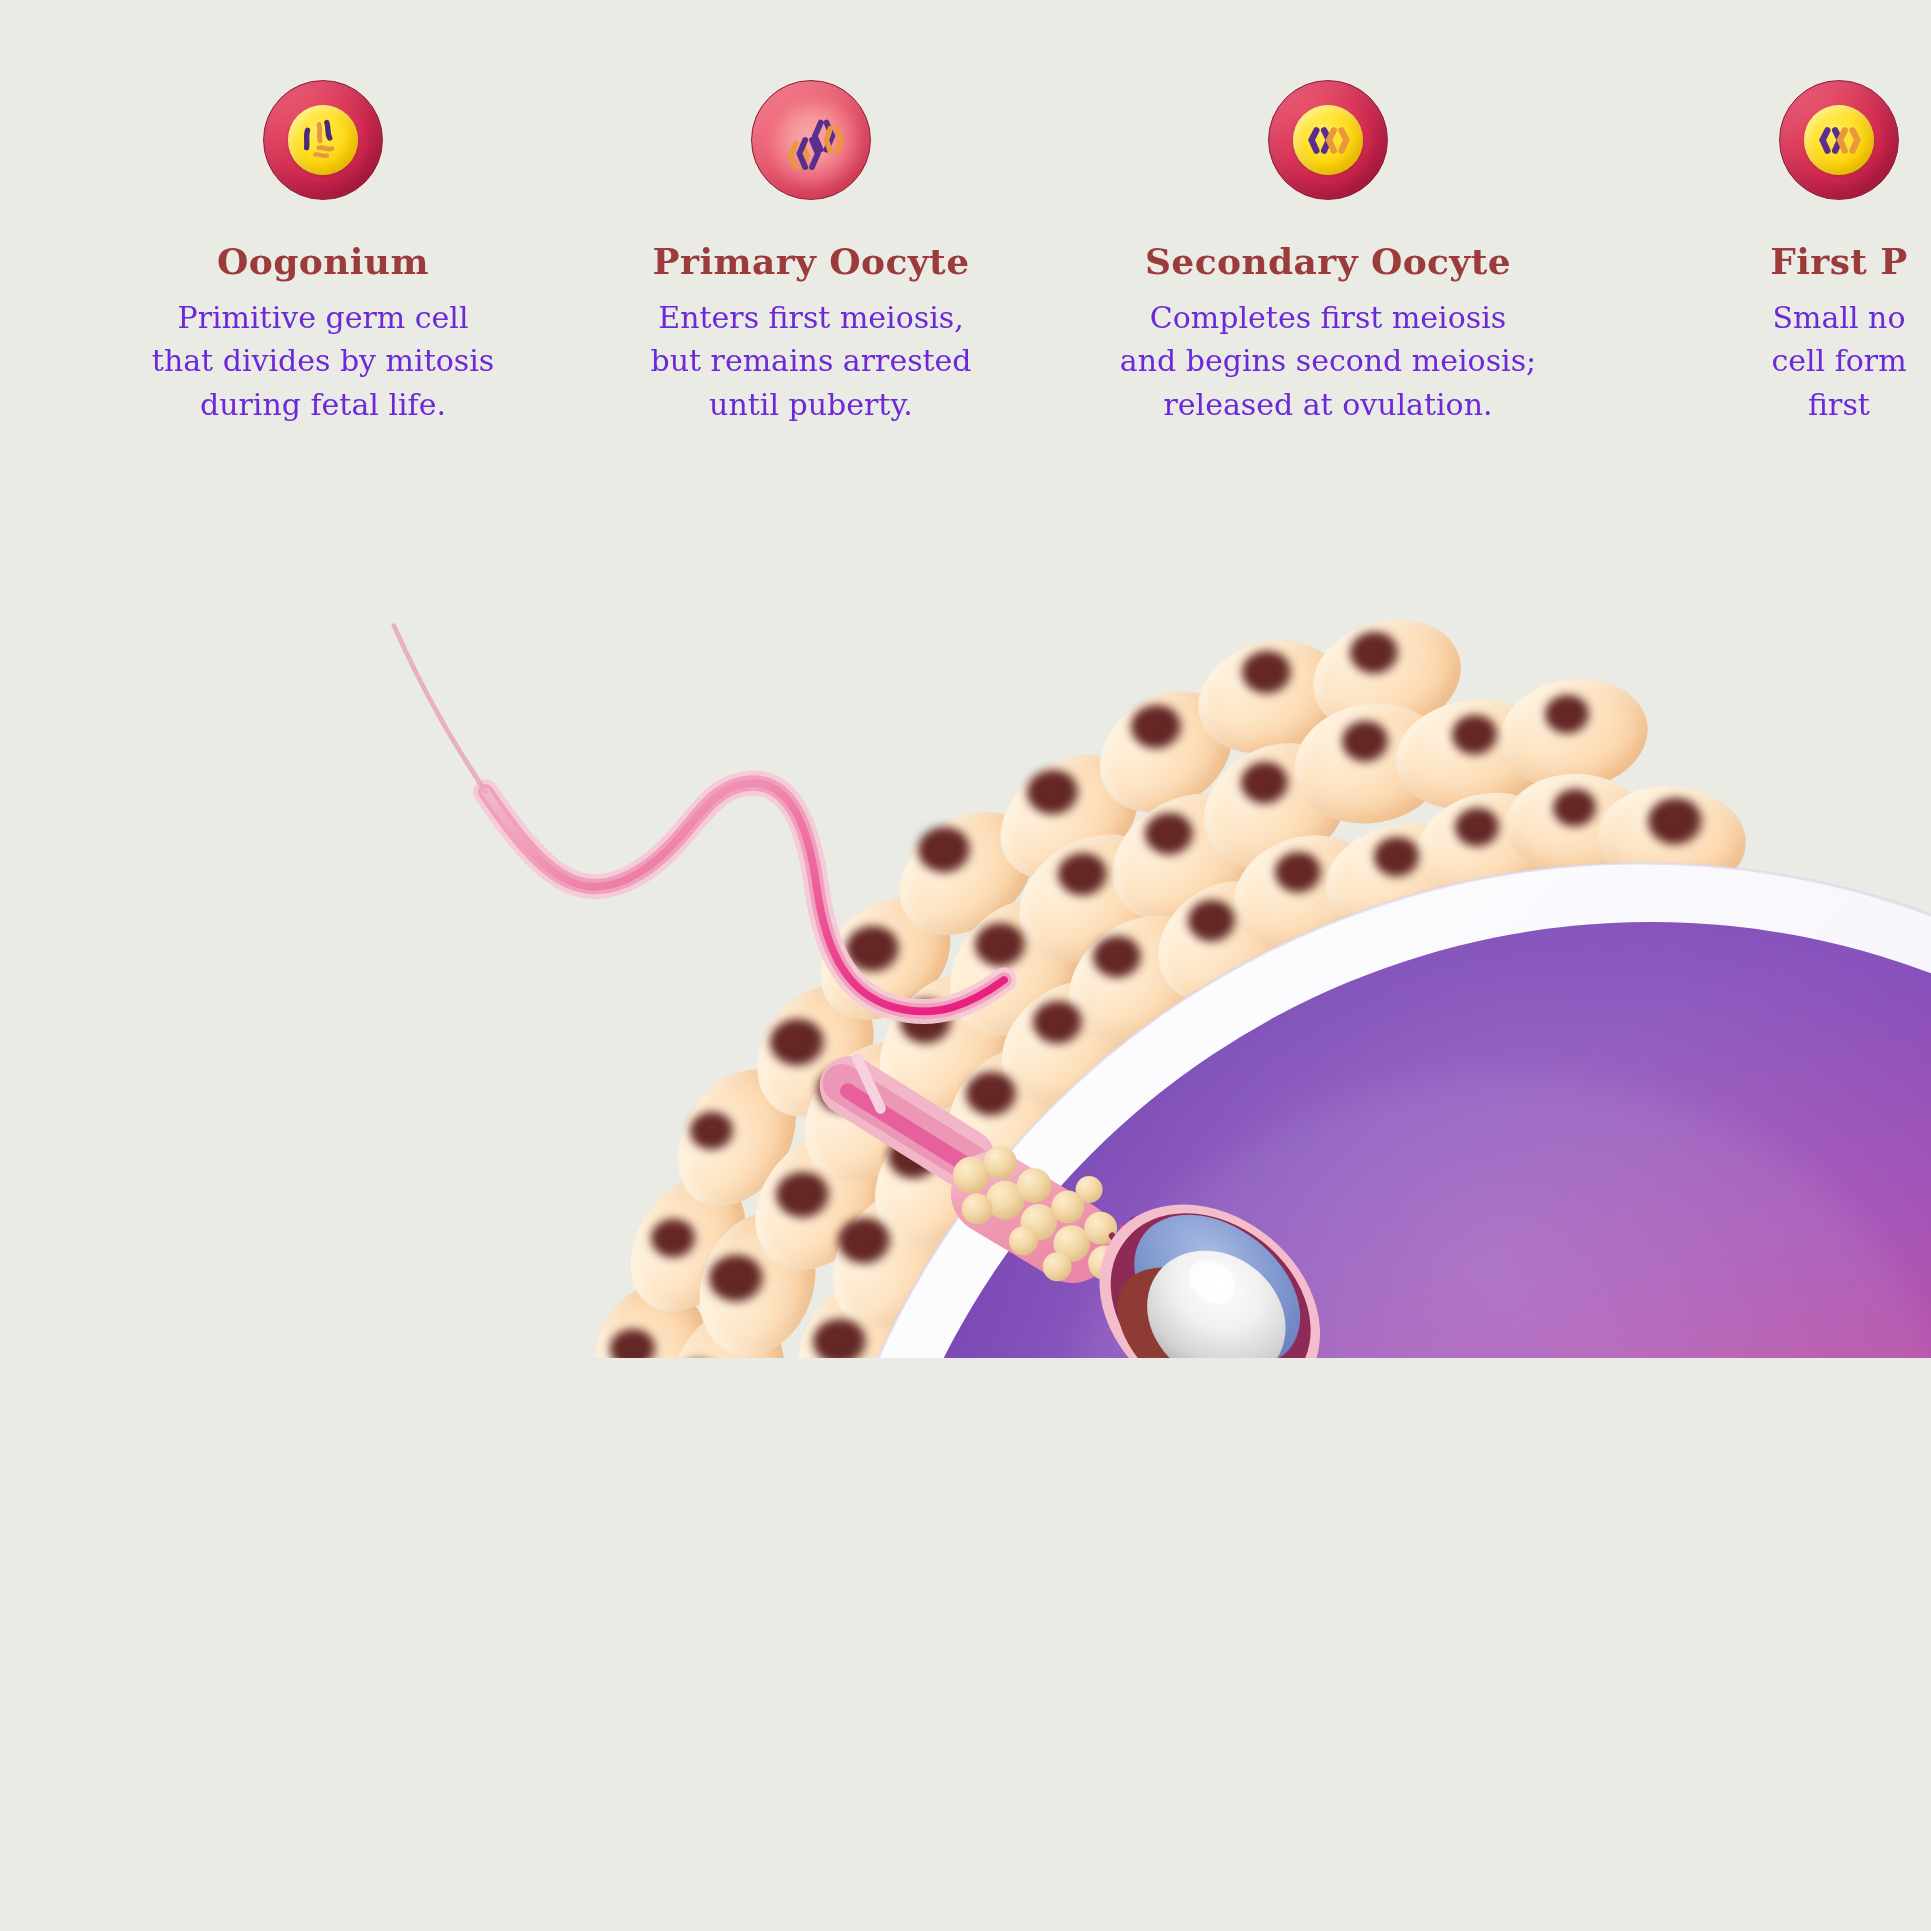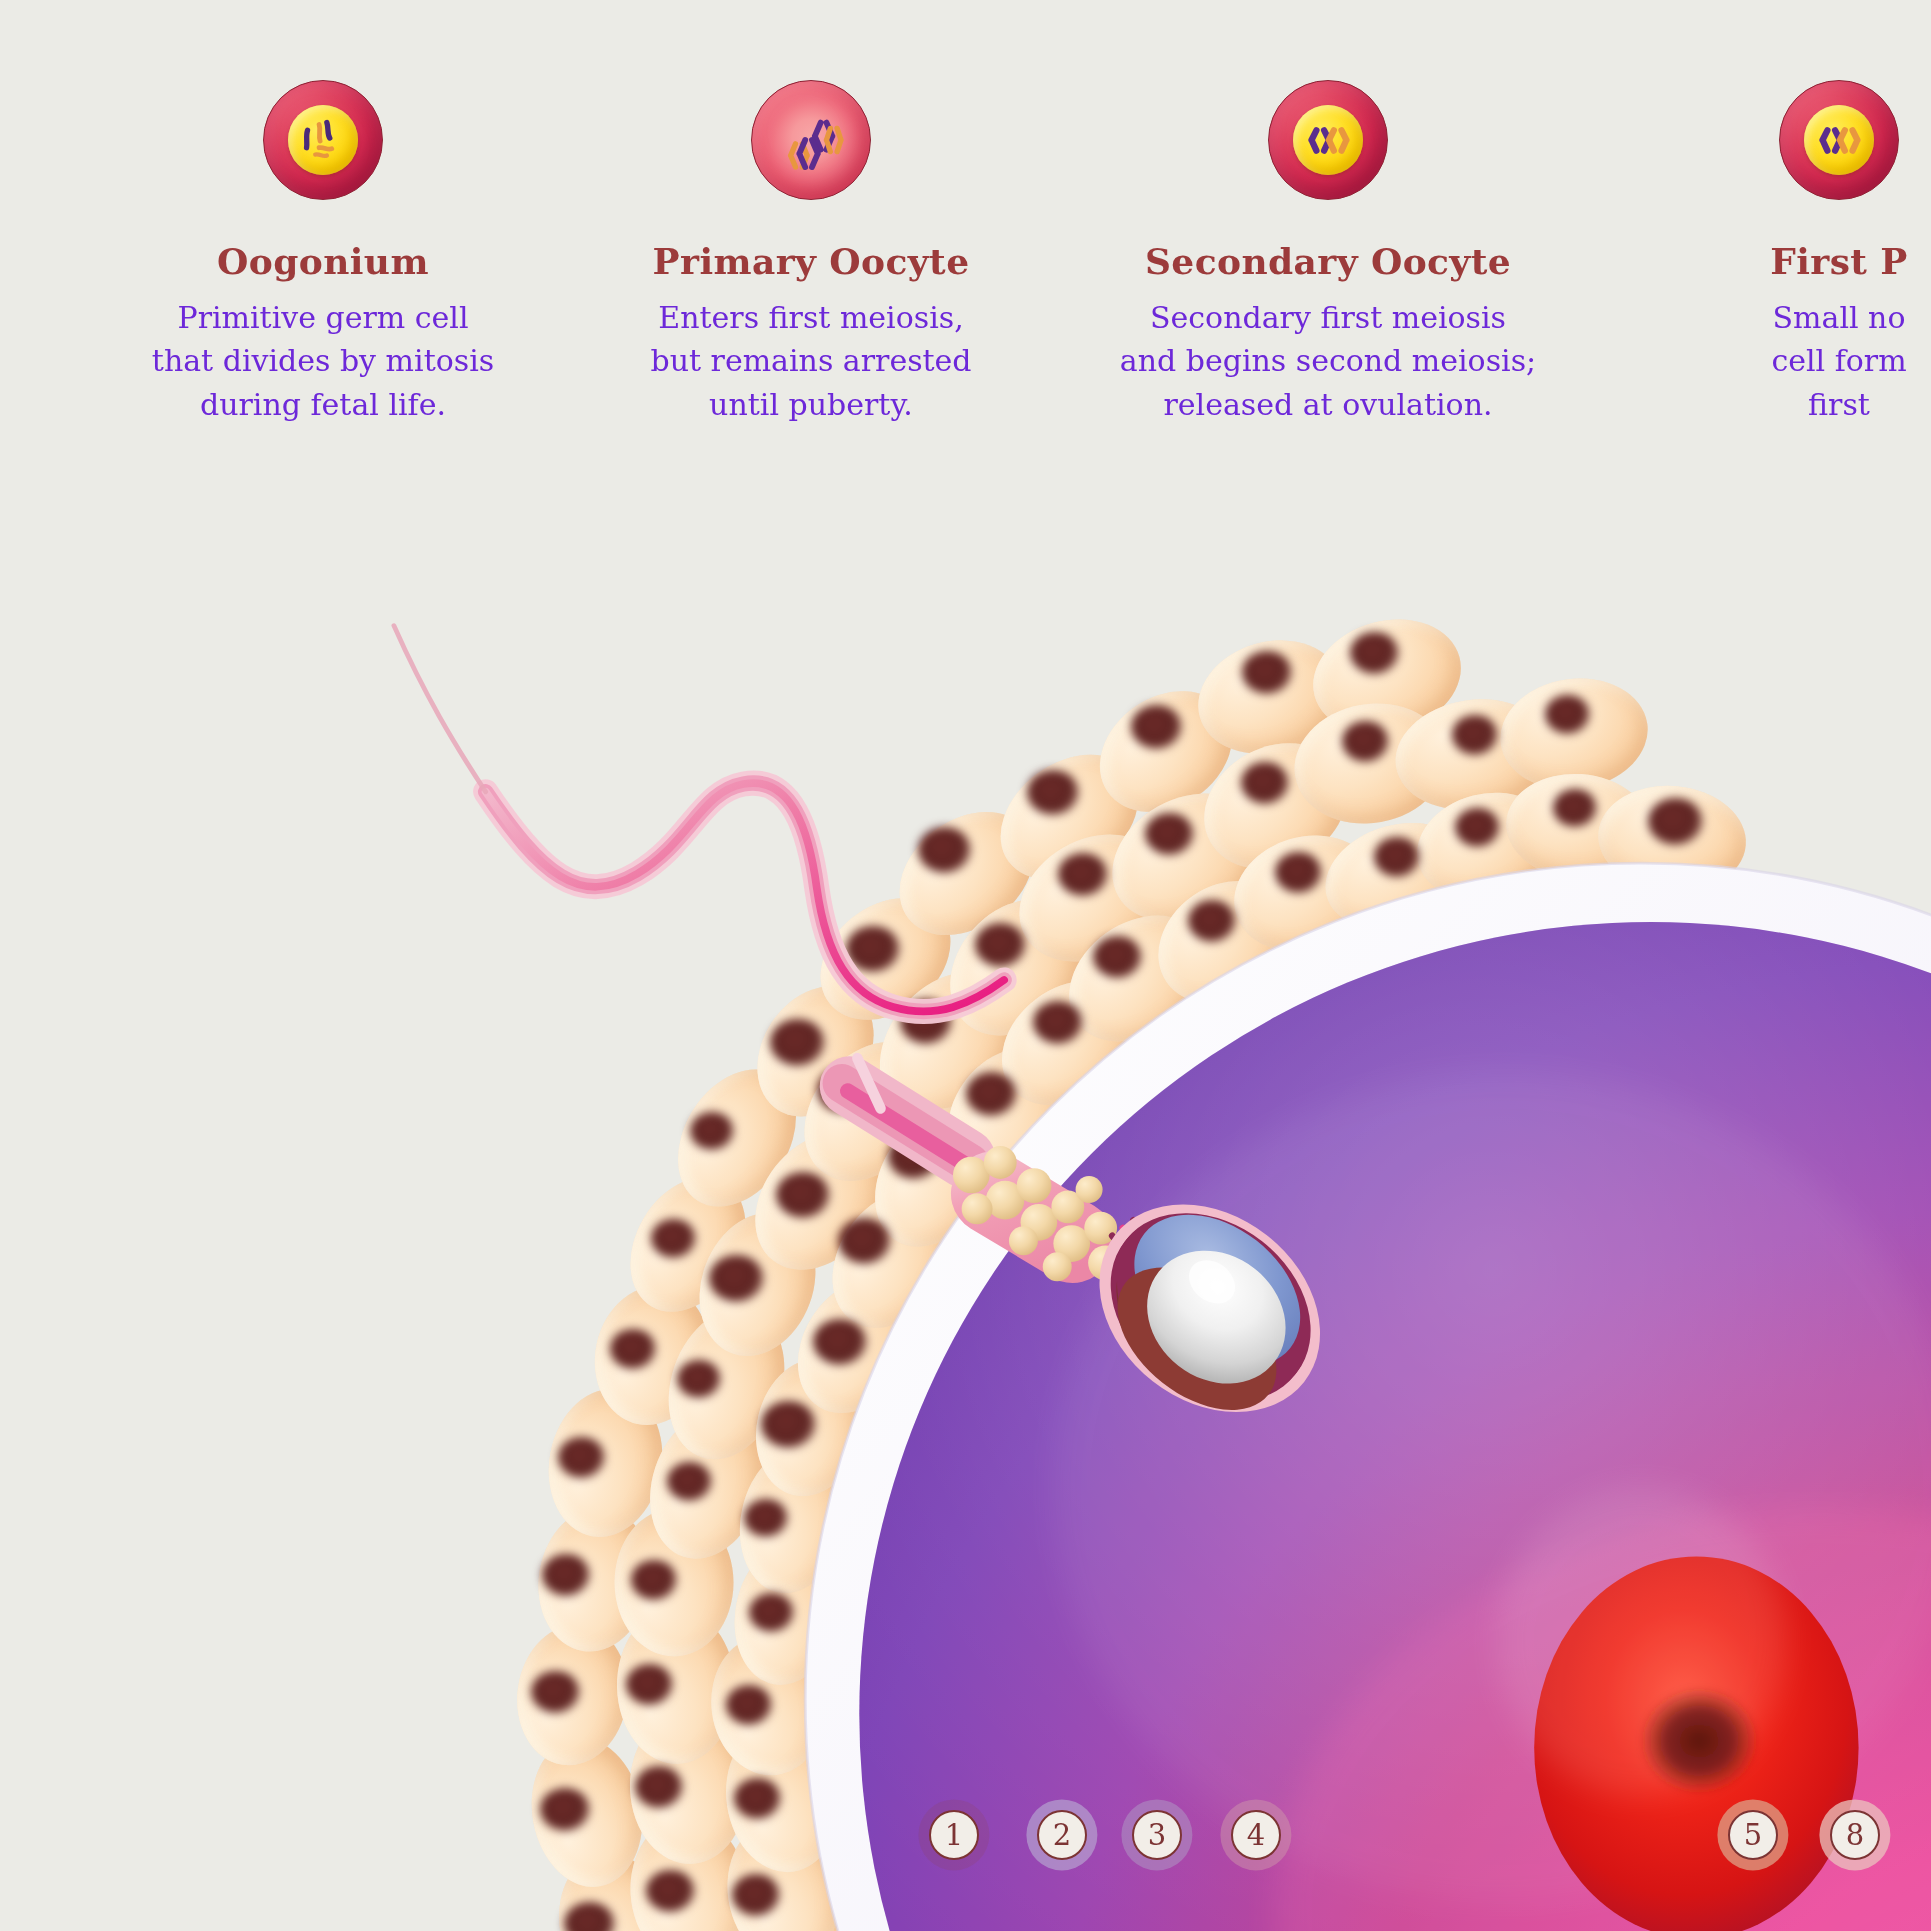--- a/index.html
+++ b/index.html
@@ -13,21 +13,21 @@
     background: #ebebe6;
     font-family: "DejaVu Serif", "Liberation Serif", serif;
     overflow: hidden;
     position: relative;
   }
 
   #stage {
     position: absolute;
     left: 0; top: 0;
     width: 1931px;
-    height: 1931px;
+    height: 1358px;
     background: #ebebe6;
     overflow: hidden;
   }
 
   
   .stage-columns {
     position: absolute;
     left: 0;
     top: 0;
     width: 1931px;
@@ -208,21 +208,21 @@
           <div class="nucleus"></div>
           <svg width="120" height="120" style="position:absolute;left:0;top:0;" viewBox="0 0 124 124">
             <g stroke-linecap="round" fill="none">
               <path d="M50,52 L45,62 M58,52 L63,62 M45,62 L50,73 M63,62 L58,73" stroke="#5b2d8e" stroke-width="6.5"></path>
               <path d="M68,52 L63,62 M76,52 L81,62 M63,62 L68,73 M81,62 L76,73" stroke="#e8973f" stroke-width="6.5"></path>
             </g>
           </svg>
         </div>
       </div>
       <div class="cell-title">Secondary Oocyte</div>
-      <div class="cell-desc">Secondary first meiosis
+      <div class="cell-desc">Completes first meiosis
 and begins second meiosis;
 released at ovulation.</div>
     </div>
 
     <div class="stage-col c3">
       <div class="cell-icon-wrap">
         <div class="cell-icon">
           <div class="cyto type-ring"></div>
           <div class="nucleus"></div>
           <svg width="120" height="120" style="position:absolute;left:0;top:0;" viewBox="0 0 124 124">

